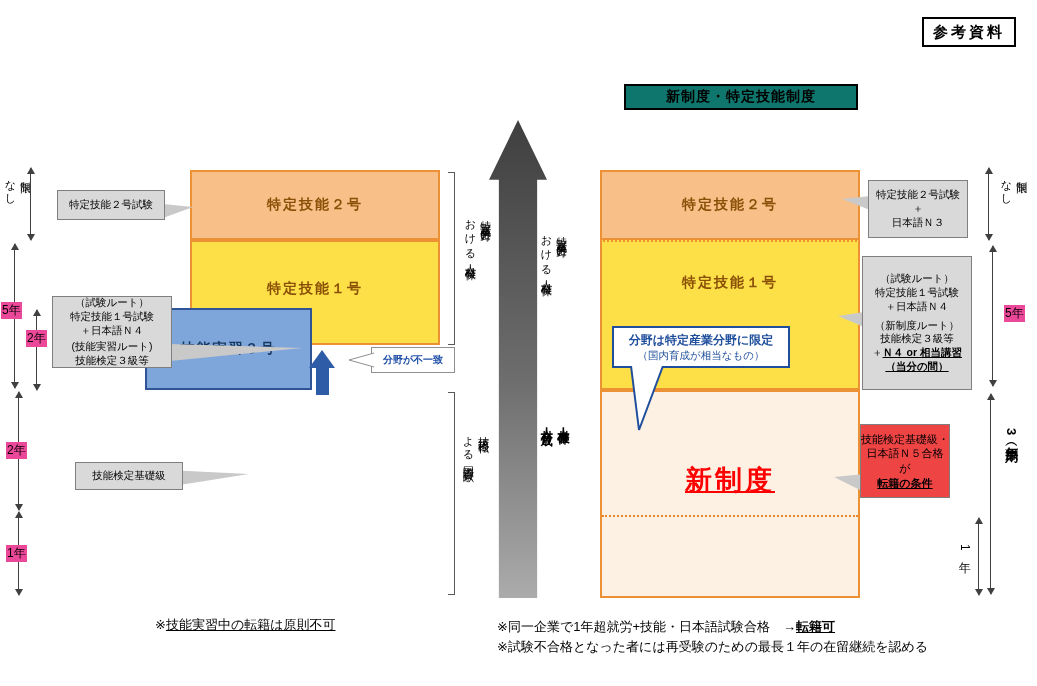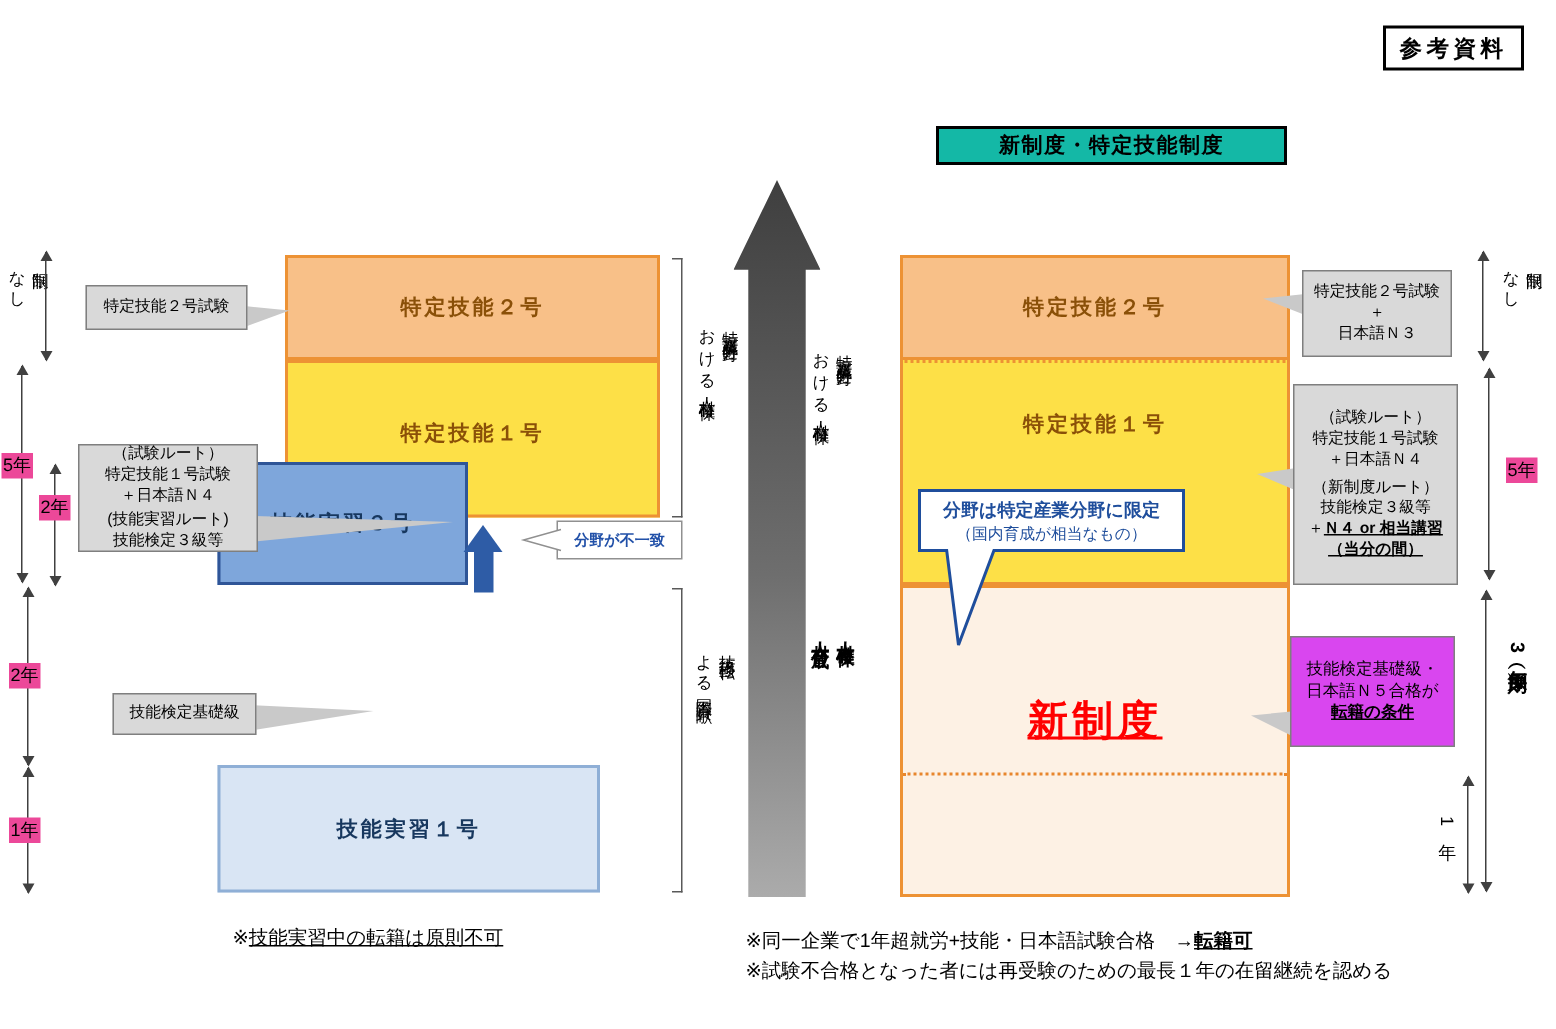--- a/index.html
+++ b/index.html
@@ -29,59 +29,58 @@
   .note{position:absolute;font-size:13px;}
   .line{display:block;}
 </style>
 </head>
 <body>
 
 <div id="stage">
 
   <div class="abs" style="left:895px;top:17px;width:90px;height:26px;border:2px solid #000;display:flex;align-items:center;justify-content:center;font-weight:bold;font-size:15px;letter-spacing:3px;margin-left:27px;">参考資料</div>
 
-  <div class="abs" style="left:624px;top:84px;width:234px;height:26px;background:#14b8a6;border:2px solid #000;display:flex;align-items:center;justify-content:center;font-weight:bold;font-size:14px;letter-spacing:1px;box-sizing:border-box;">新制度・特定技能制度</div>
+  <div class="abs" style="left:624px;top:84px;width:234px;height:26px;background:#0f766e;border:2px solid #000;display:flex;align-items:center;justify-content:center;font-weight:bold;font-size:14px;letter-spacing:1px;box-sizing:border-box;">新制度・特定技能制度</div>
 
   <div class="vtext" style="left:2px;top:172px;height:64px;">制限
 なし</div>
   <div class="vaxis" style="left:30px;top:168px;height:72px;"></div>
 
   <div class="vaxis" style="left:14px;top:244px;height:144px;"></div>
   <div class="hlabel" style="left:1px;top:302px;">5年</div>
 
   <div class="vaxis" style="left:36px;top:310px;height:80px;"></div>
   <div class="hlabel" style="left:26px;top:330px;">2年</div>
 
   <div class="vaxis" style="left:18px;top:392px;height:118px;"></div>
   <div class="hlabel" style="left:6px;top:442px;">2年</div>
 
   <div class="vaxis" style="left:18px;top:512px;height:83px;"></div>
   <div class="hlabel" style="left:6px;top:545px;">1年</div>
 
   <div class="box orange-strong" style="left:190px;top:170px;width:250px;height:70px;">特定技能２号</div>
   <div class="box orange-light" style="left:190px;top:240px;width:250px;height:105px;z-index:1;align-items:flex-start;padding-top:38px;">特定技能１号</div>
   <div class="box blue3" style="left:145px;top:308px;width:167px;height:82px;z-index:2;">技能実習３号</div>
-  <div class="box blue1" style="left:145px;top:510px;width:255px;height:85px;">技能実習１号</div>
 
   <div class="tail" style="left:163px;top:204px;border-top:3px solid transparent;border-bottom:11px solid transparent;border-left:30px solid #C9C9C9;"></div>
   <div class="callout" style="left:57px;top:190px;width:108px;height:30px;">
     <span class="line">特定技能２号試験</span>
   </div>
 
   <div class="tail" style="left:170px;top:344px;border-top:4px solid transparent;border-bottom:13px solid transparent;border-left:132px solid #C9C9C9;"></div>
   <div class="callout" style="left:52px;top:296px;width:120px;height:72px;">
     <span class="line">（試験ルート）</span>
     <span class="line">特定技能１号試験</span>
     <span class="line">＋日本語Ｎ４</span>
     <span class="line" style="margin-top:2px;">(技能実習ルート)</span>
     <span class="line">技能検定３級等</span>
   </div>
 
   <div class="tail" style="left:167px;top:470px;border-top:4px solid transparent;border-bottom:13px solid transparent;border-left:82px solid #C9C9C9;"></div>
-  <div class="callout" style="left:75px;top:462px;width:96px;height:28px;">
+  <div class="callout" style="left:75px;top:462px;width:108px;height:28px;">
     <span class="line">技能検定基礎級</span>
   </div>
 
   <div class="abs" style="left:309px;top:350px;width:0;height:0;border-left:13px solid transparent;border-right:13px solid transparent;border-bottom:18px solid #2E5CA6;z-index:3;"></div>
   <div class="abs" style="left:316px;top:368px;width:13px;height:27px;background:#2E5CA6;z-index:3;"></div>
 
   <svg class="abs" style="left:347px;top:351px;z-index:6;" width="28" height="18">
     <path d="M27,2 L2,9 L27,16" fill="#ffffff" stroke="#909090" stroke-width="1"></path>
   </svg>
   <div class="abs" style="left:371px;top:347px;width:84px;height:26px;background:#fff;border:1px solid #909090;color:#2150A8;font-weight:bold;font-size:10px;display:flex;align-items:center;justify-content:center;z-index:5;box-sizing:border-box;">分野が不一致</div>
@@ -134,21 +133,21 @@
     <span class="line">＋日本語Ｎ４</span>
     <span class="line" style="margin-top:5px;">（新制度ルート）</span>
     <span class="line">技能検定３級等</span>
     <span class="line">
       <span>＋</span><span class="b-u">Ｎ４ or 相当講習</span>
     </span>
     <span class="line b-u">（当分の間）</span>
   </div>
 
   <div class="tail" style="left:834px;top:474px;border-top:3px solid transparent;border-bottom:15px solid transparent;border-right:30px solid #C9C9C9;"></div>
-  <div class="callout" style="left:860px;top:424px;width:110px;height:74px;background:#d946ef;font-size:11px;">
+  <div class="callout" style="left:860px;top:424px;width:90px;height:74px;background:#ef4444;font-size:11px;">
     <span class="line">技能検定基礎級・</span>
     <span class="line">日本語Ｎ５合格が</span>
     <span class="line b-u">転籍の条件</span>
   </div>
 
   <div class="vaxis" style="left:988px;top:168px;height:72px;"></div>
   <div class="vtext" style="left:998px;top:172px;height:64px;">制限
 なし</div>
 
   <div class="vaxis" style="left:992px;top:246px;height:140px;"></div>

